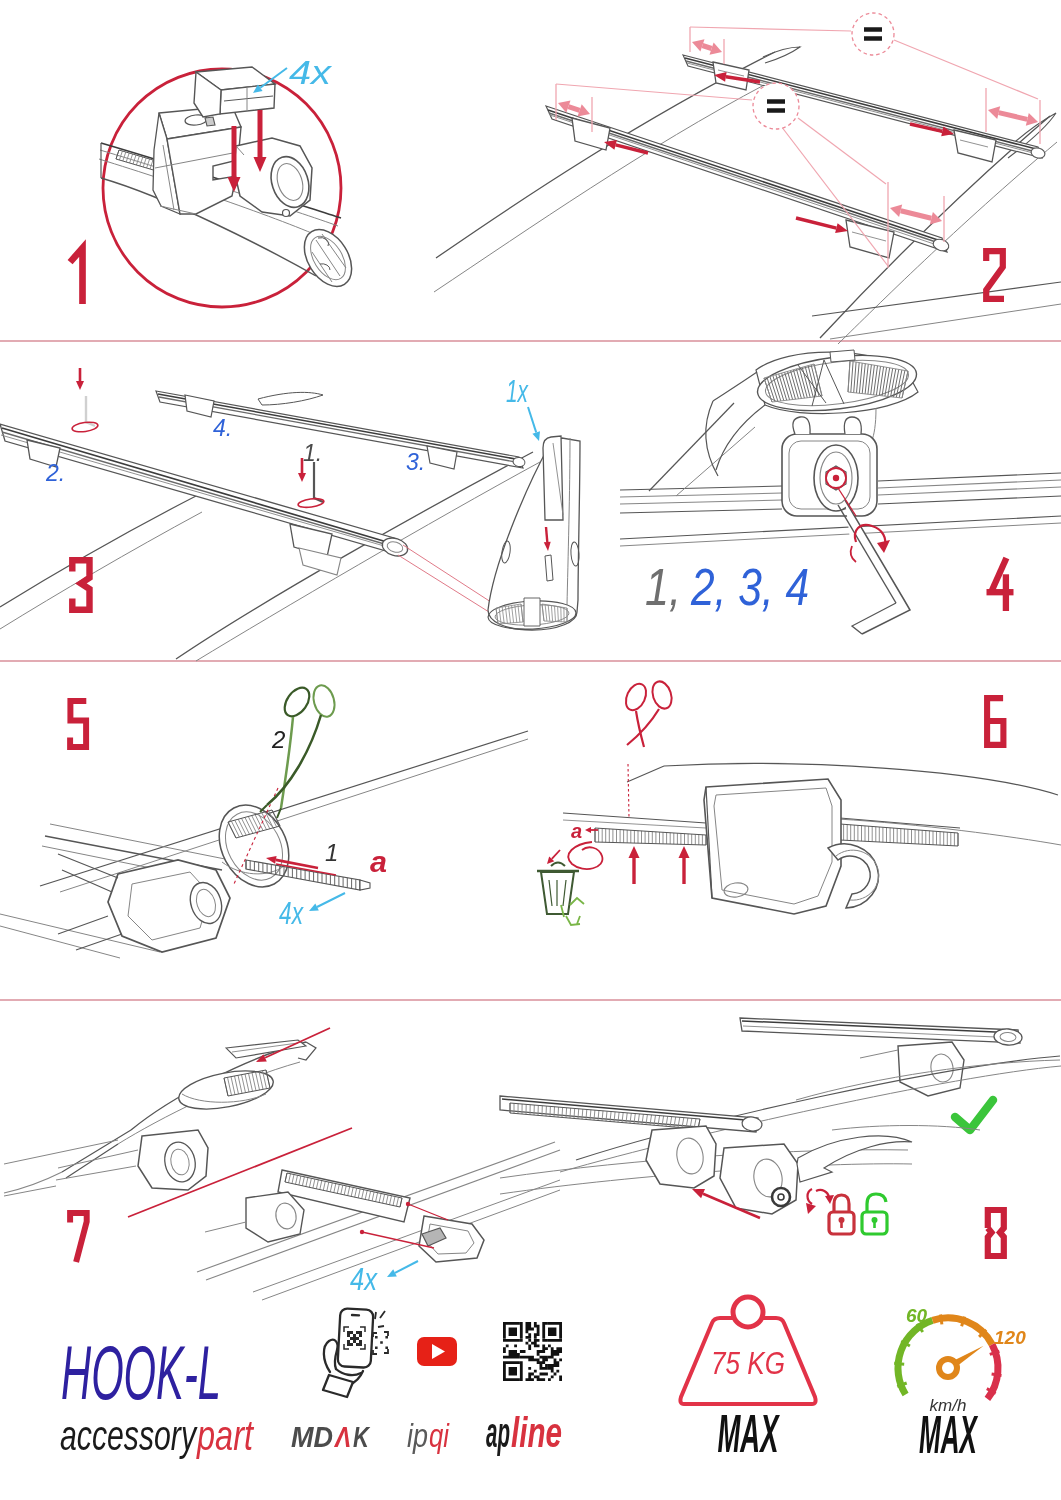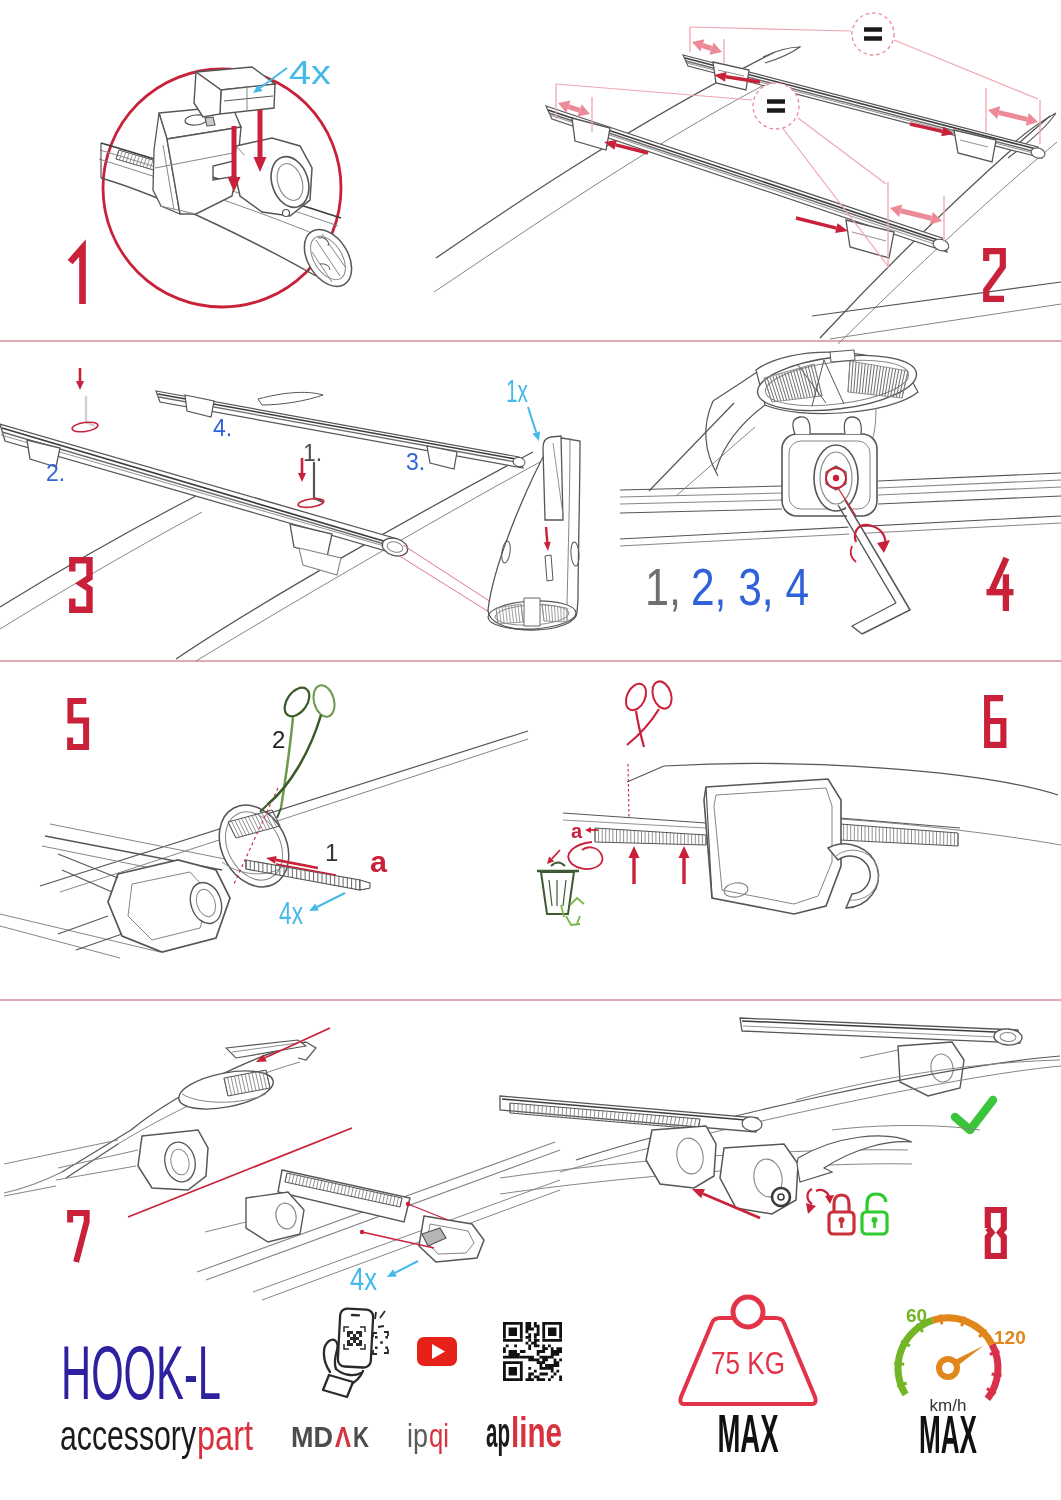--- a/index.html
+++ b/index.html
@@ -1,14 +1,14 @@
 <!DOCTYPE html>
 <html><head><meta charset="utf-8"><style>
 html,body{margin:0;padding:0;background:#ffffff;}
-#page{position:relative;width:1061px;height:1500px;overflow:hidden;font-family:"Liberation Sans",sans-serif;}
+#page{position:relative;width:1061px;height:1500px;overflow:hidden;font-family:"Liberation Sans",sans-serif;font-style:italic;}
 </style></head><body>
 <div id="page">
 <svg width="1061" height="1500" viewBox="0 0 1061 1500">
 <rect width="1061" height="1500" fill="#ffffff"></rect>
 <line x1="0.0" y1="341.0" x2="1061.0" y2="341.0" stroke="#d98f9a" stroke-width="1.3" stroke-linecap="butt"></line>
 <line x1="0.0" y1="661.0" x2="1061.0" y2="661.0" stroke="#d98f9a" stroke-width="1.3" stroke-linecap="butt"></line>
 <line x1="0.0" y1="1000.0" x2="1061.0" y2="1000.0" stroke="#d98f9a" stroke-width="1.3" stroke-linecap="butt"></line>
 <g>
 <circle cx="222" cy="188" r="119" stroke="#c9213a" stroke-width="2.8" fill="none"></circle>
 <path d="M101,143 C 180,166 300,205 341,218" stroke="#3c3c3c" stroke-width="1.6" fill="none" stroke-linecap="butt" stroke-linejoin="miter"></path>

